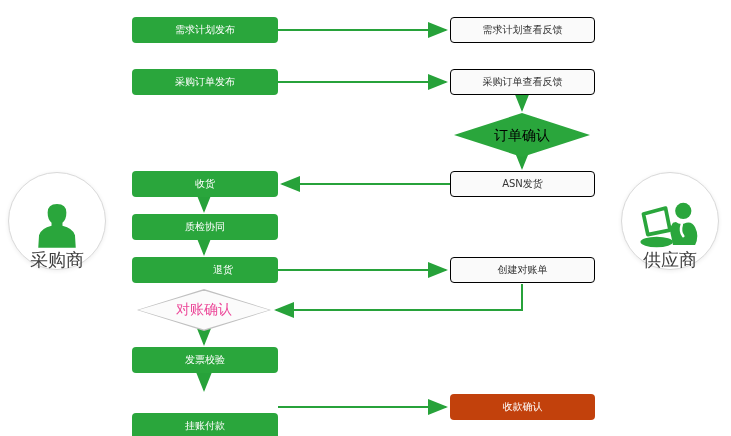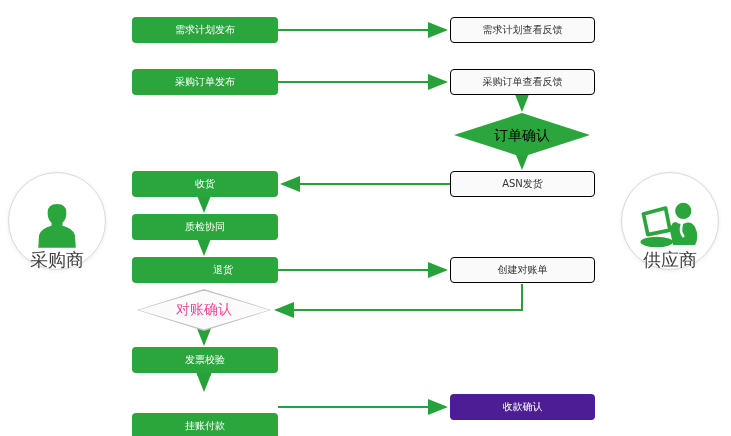--- a/index.html
+++ b/index.html
@@ -7,21 +7,21 @@
     position:relative;width:731px;height:436px;background:#ffffff;overflow:hidden;
     font-family:"DejaVu Sans","Liberation Sans",sans-serif;
   }
   .layer{position:absolute;left:0;top:0;}
   .node{
     position:absolute;display:flex;align-items:center;justify-content:center;
     box-sizing:border-box;font-size:10px;line-height:1;white-space:nowrap;
   }
   .proc{width:146px;height:26px;background:#2aa63c;color:#ffffff;border-radius:4px;}
   .doc{width:145px;height:26px;background:#fafafa;border:1px solid #000000;color:#333333;border-radius:4px;}
-  .endpoint{width:145px;height:26px;background:#4c1d95;color:#ffffff;border-radius:4px;}
+  .endpoint{width:145px;height:26px;background:#c2410c;color:#ffffff;border-radius:4px;}
   .diamond-wrap{position:absolute;}
   .diamond-shape{position:absolute;clip-path:polygon(50% 0,100% 50%,50% 100%,0 50%);}
   .diamond-green{inset:0;background:#2aa63c;}
   .diamond-border{inset:0;background:#c0c0c0;}
   .diamond-fill{inset:1.5px;background:#fbfbfb;}
   .diamond-label{
     position:absolute;inset:0;display:flex;align-items:center;justify-content:center;
     font-size:14px;line-height:1;white-space:nowrap;
   }
   .diamond-label.on-green{color:#000000;}

